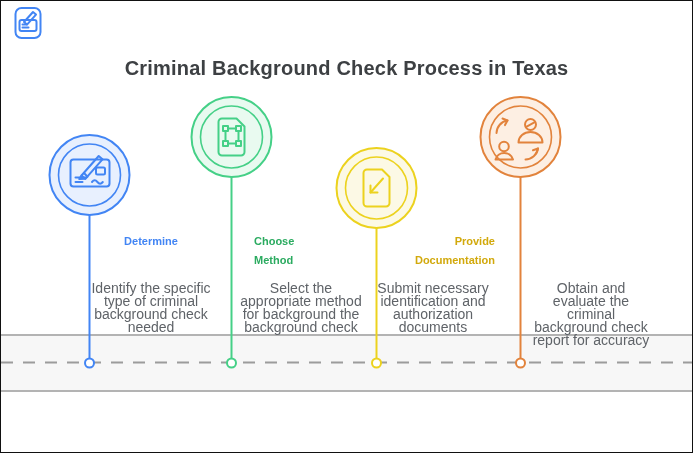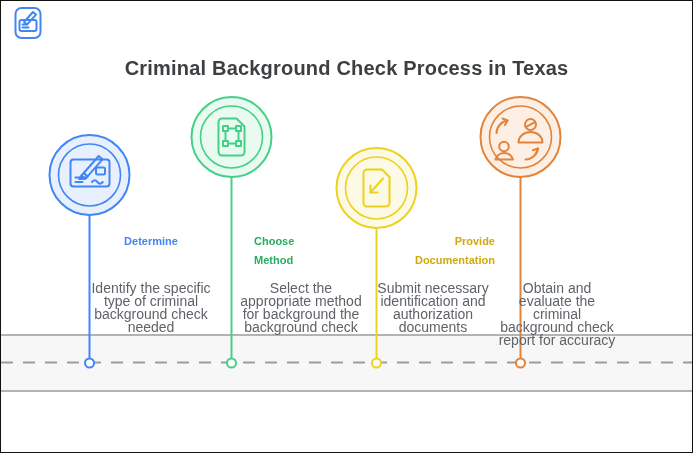--- a/index.html
+++ b/index.html
@@ -121,15 +121,15 @@
     <span>Method</span>
   </div>
   <div class="step-desc" style="left: 237px; width: 126px; color: rgb(95, 99, 104);">Select the appropriate method for background the background check</div>
 
   <div class="step-title" style="left: 370px; width: 124px; color: rgb(210, 169, 12); text-align: right;">
     <span>Provide</span><br>
     <span>Documentation</span>
   </div>
   <div class="step-desc" style="left: 370px; width: 124px; color: rgb(95, 99, 104);">Submit necessary identification and authorization documents</div>
 
-  <div class="step-desc" style="left: 494px; width: 124px; color: rgb(95, 99, 104);">Obtain and evaluate the criminal background check report for accuracy</div>
+  <div class="step-desc" style="left: 528px; width: 124px; color: rgb(95, 99, 104);">Obtain and evaluate the criminal background check report for accuracy</div>
 
 </div>
 
 </body></html>

